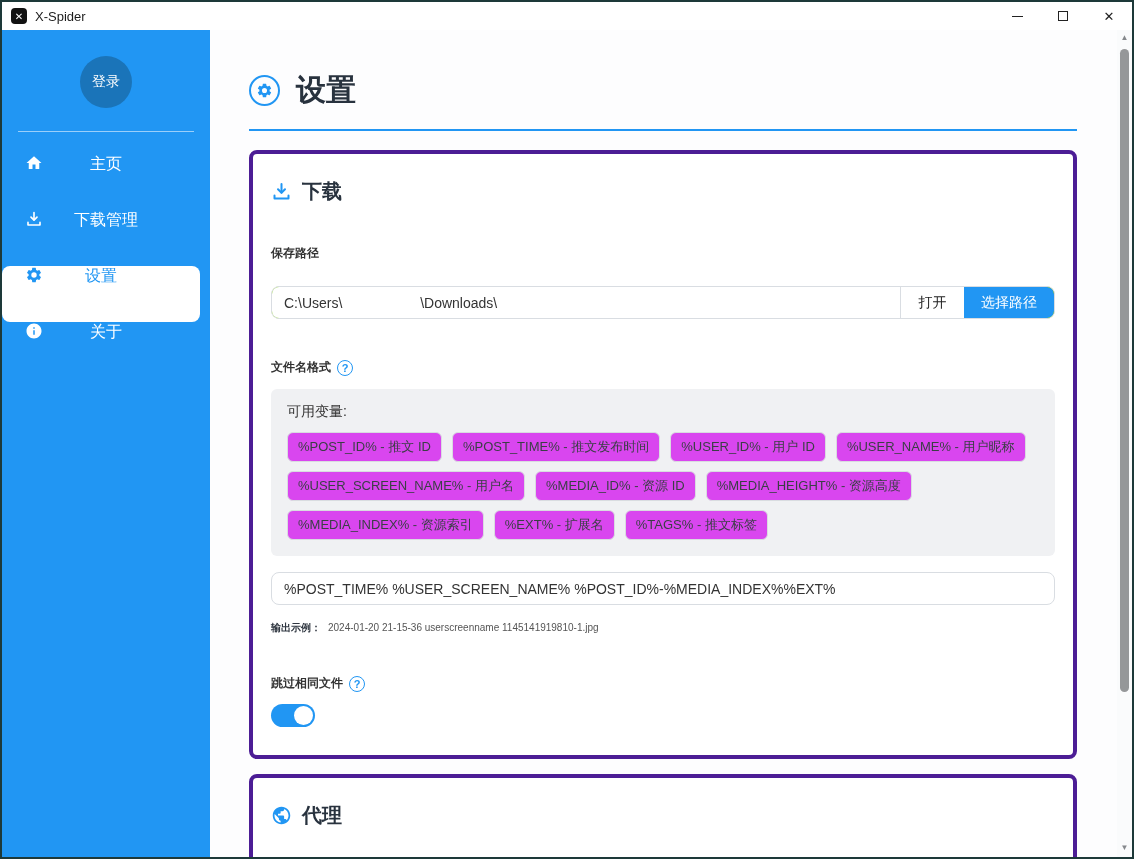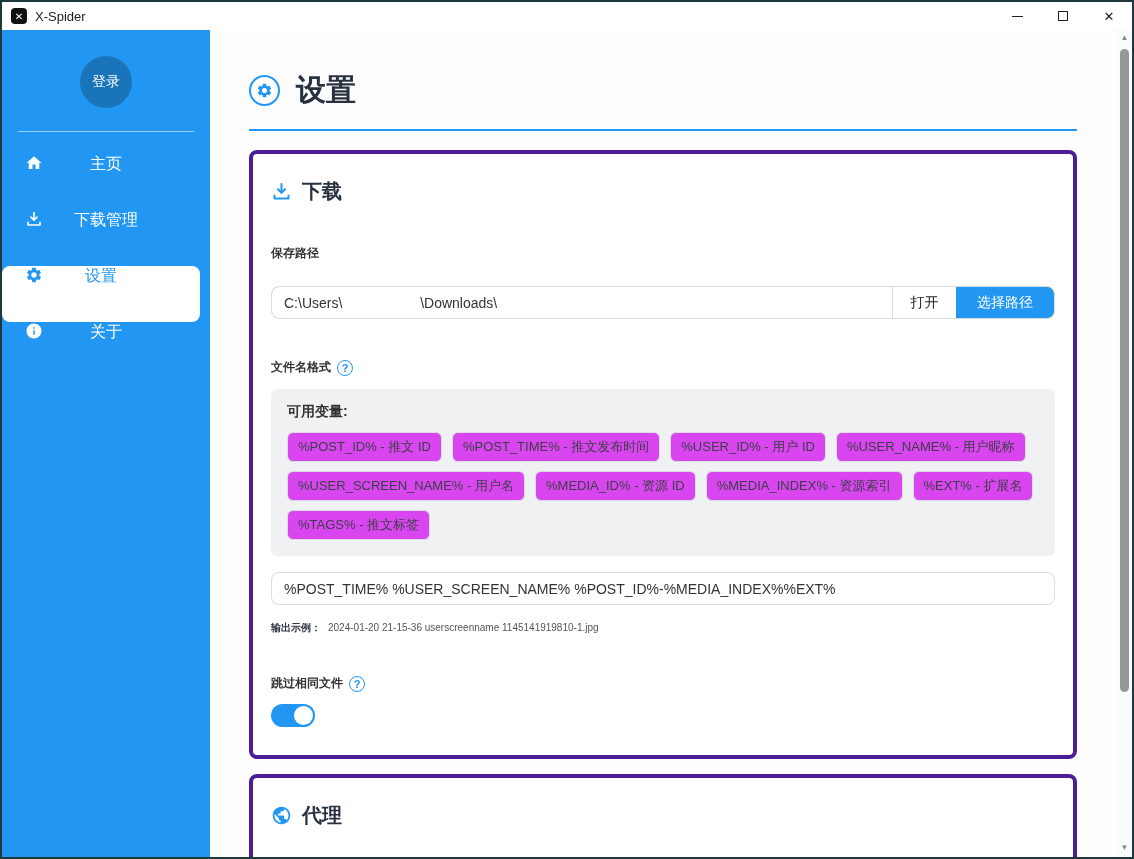--- a/index.html
+++ b/index.html
@@ -60,25 +60,25 @@
           color:var(--primary,#2196f3); font-size:11px; font-weight:bold; display:inline-flex;
           align-items:center; justify-content:center; cursor:pointer; }
   .help::after { content:"?"; }
 
   .input-group { margin-top:24px; display:flex; height:33px; border:1px solid #d9dde2;
                  border-radius:8px; overflow:hidden; background:#84cc16; }
   .input-group input { flex:1; border:none; outline:none; padding:0 12px; font-size:14px;
                        color:#333; font-family:inherit; }
   .btn-open { width:64px; border:none; border-left:1px solid #d9dde2; background:#fff;
               font-size:14px; color:#222; cursor:pointer; font-family:inherit; }
-  .btn-primary { width:98px; border:none; background:var(--primary,#2196f3); color:#fff;
+  .btn-primary { width:90px; border:none; background:var(--primary,#2196f3); color:#fff;
                  font-size:14px; cursor:pointer; border-radius:0 7px 7px 0; font-family:inherit; }
 
   .var-panel { margin-top:13px; background:#f0f1f3; border-radius:6px; padding:14px 16px 16px; }
-  .var-title { font-size:14px; font-weight:bold; color:#333; }
+  .var-title { font-size:14px; font-weight:normal; color:#333; }
   .chips { margin-top:11px; display:flex; flex-wrap:wrap; gap:9px 10px; }
   .chip { background:#d946ef; border:1px solid #d9dce0; border-radius:6px; padding:5px 10px;
           font-size:13px; color:#3a3f45; cursor:pointer; font-family:inherit; }
 
   .full-input { margin-top:16px; width:100%; height:33px; border:1px solid #d9dde2; border-radius:8px;
                 padding:0 12px; font-size:14px; color:#333; outline:none; font-family:inherit; }
 
   .example { margin-top:16px; font-size:10px; color:#555; }
   .example b { color:#2f3640; margin-right:7px; }
 
@@ -204,20 +204,21 @@
         </div>
         <div class="var-panel">
           <div class="var-title">可用变量:</div>
           <div class="chips">
               <button class="chip">%POST_ID% - 推文 ID</button>
               <button class="chip">%POST_TIME% - 推文发布时间</button>
               <button class="chip">%USER_ID% - 用户 ID</button>
               <button class="chip">%USER_NAME% - 用户昵称</button>
               <button class="chip">%USER_SCREEN_NAME% - 用户名</button>
               <button class="chip">%MEDIA_ID% - 资源 ID</button>
+              <button class="chip">%MEDIA_HEIGHT% - 资源高度</button>
               <button class="chip">%MEDIA_INDEX% - 资源索引</button>
               <button class="chip">%EXT% - 扩展名</button>
               <button class="chip">%TAGS% - 推文标签</button>
             </div>
         </div>
 
         <input type="text" class="full-input" value="%POST_TIME% %USER_SCREEN_NAME% %POST_ID%-%MEDIA_INDEX%%EXT%" style="">
 
         <p class="example">
           <b>输出示例：</b><span>2024-01-20 21-15-36 userscreenname 1145141919810-1.jpg</span>

